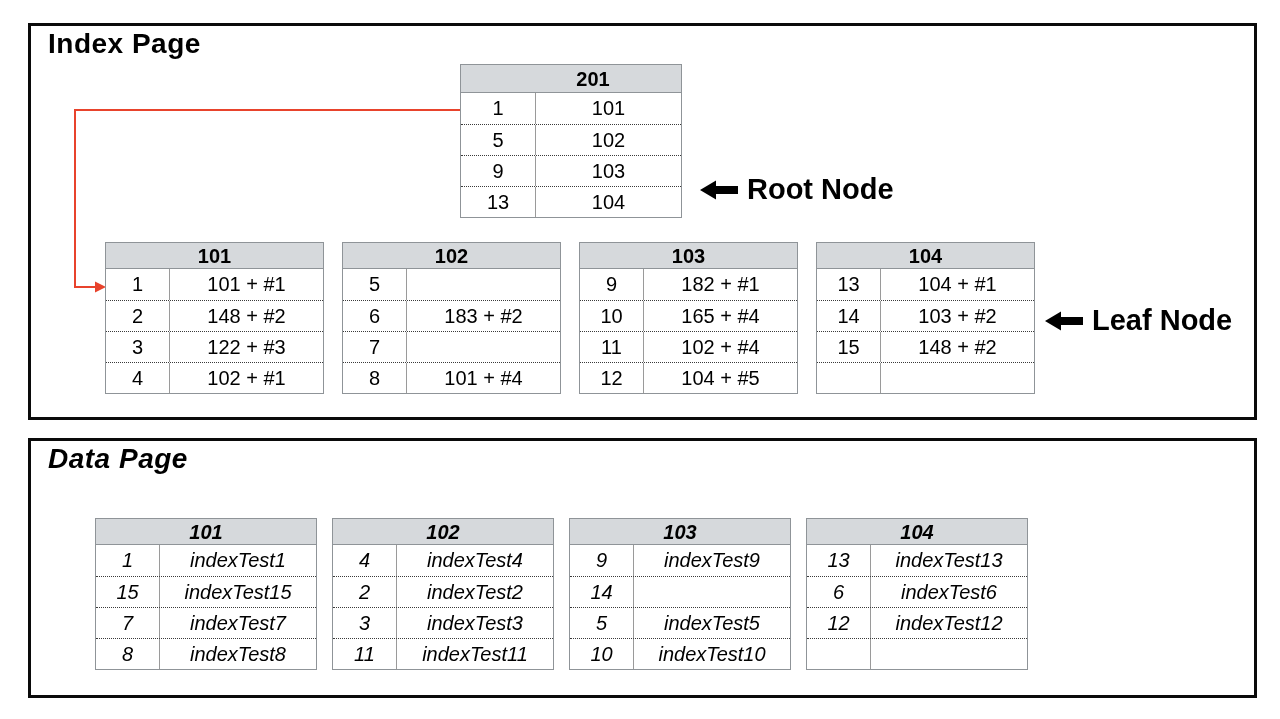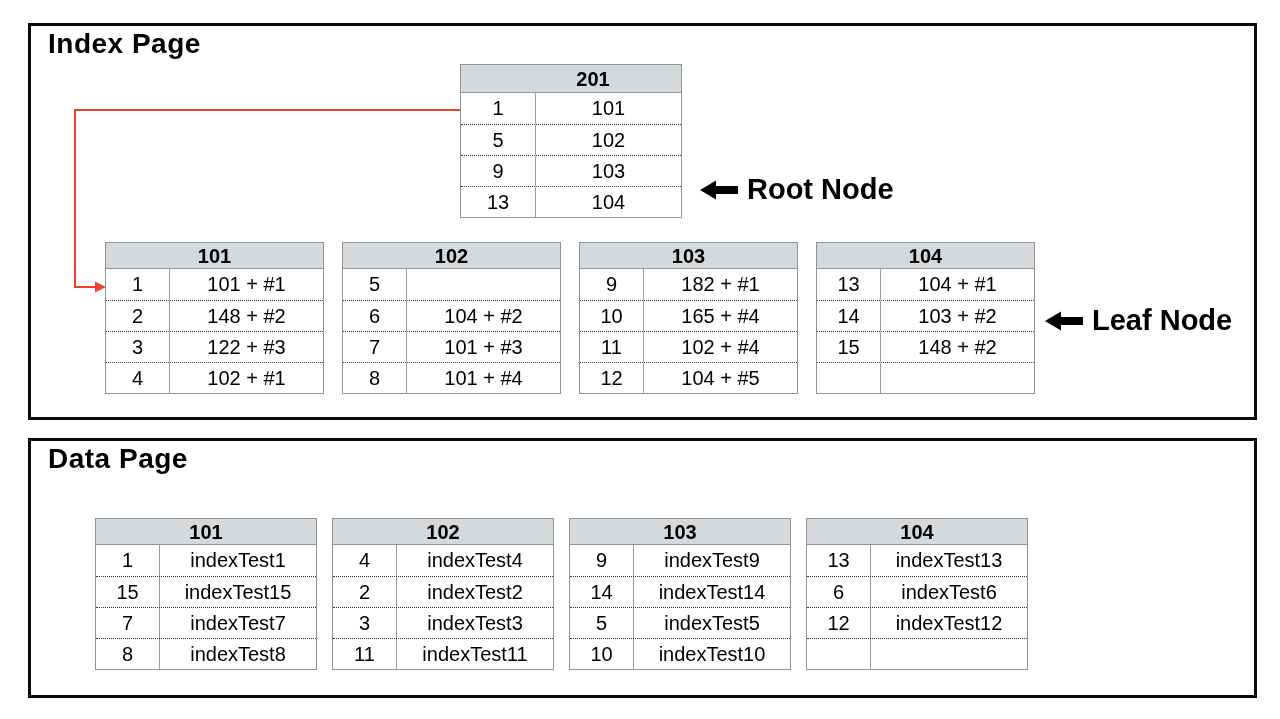--- a/index.html
+++ b/index.html
@@ -15,21 +15,21 @@
     background: #ffffff;
     overflow: hidden;
   }
   .pagebox {
     position: absolute;
     border: 3px solid #0a0a0a;
     background: #ffffff;
     box-sizing: border-box;
   }
   #index-box { left: 28px; top: 23px; width: 1229px; height: 397px; }
-  #data-box  { left: 28px; top: 438px; width: 1229px; height: 260px; }
+  #data-box  { left: 28px; top: 438px; width: 1229px; height: 260px; font-style: italic; }
 
   .page-title {
     position: absolute;
     left: 17px;
     top: 2px;
     font-size: 28px;
     font-weight: bold;
     color: #000;
     letter-spacing: 0.5px;
     white-space: nowrap;
@@ -191,25 +191,24 @@
           </div>
       </div>
       <div class="node">
         <div class="node-header">102</div>
         <div class="node-body">
             <div class="trow">
               <div class="tcell key">5</div>
             </div>
             <div class="trow">
               <div class="tcell key">6</div>
-              <div class="tcell val">104 + #2</div>
+              <div class="tcell val">183 + #2</div>
             </div>
             <div class="trow">
               <div class="tcell key">7</div>
-              <div class="tcell val">101 + #3</div>
             </div>
             <div class="trow">
               <div class="tcell key">8</div>
               <div class="tcell val">101 + #4</div>
             </div>
           </div>
       </div>
       <div class="node">
         <div class="node-header">103</div>
         <div class="node-body">
@@ -312,21 +311,20 @@
       </div>
       <div class="node">
         <div class="node-header">103</div>
         <div class="node-body">
             <div class="trow">
               <div class="tcell key">9</div>
               <div class="tcell val">indexTest9</div>
             </div>
             <div class="trow">
               <div class="tcell key">14</div>
-              <div class="tcell val">indexTest14</div>
             </div>
             <div class="trow">
               <div class="tcell key">5</div>
               <div class="tcell val">indexTest5</div>
             </div>
             <div class="trow">
               <div class="tcell key">10</div>
               <div class="tcell val">indexTest10</div>
             </div>
           </div>

